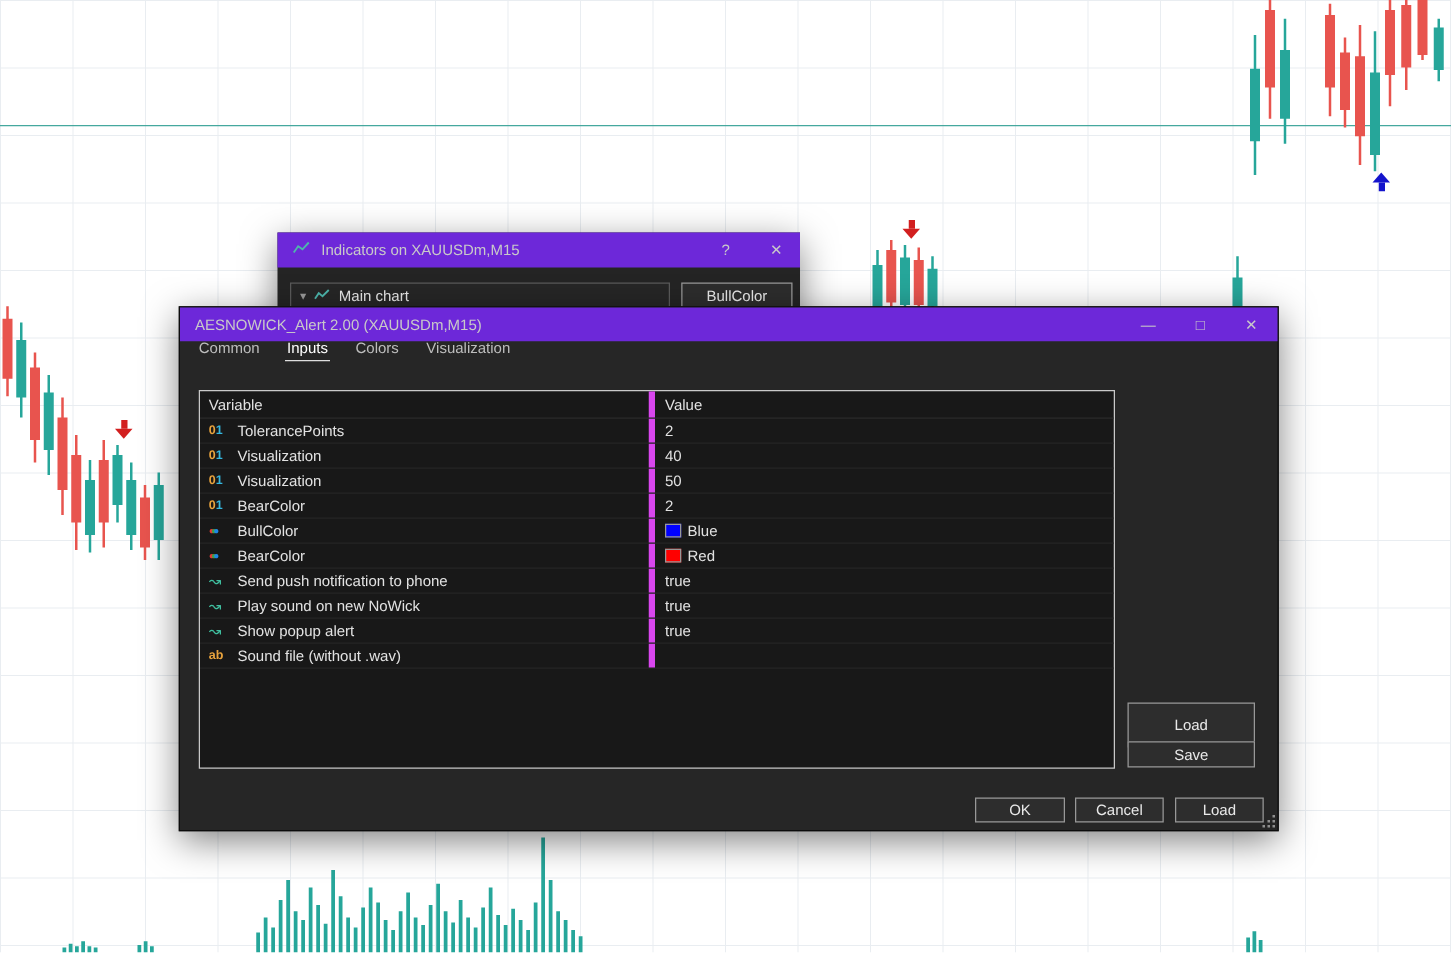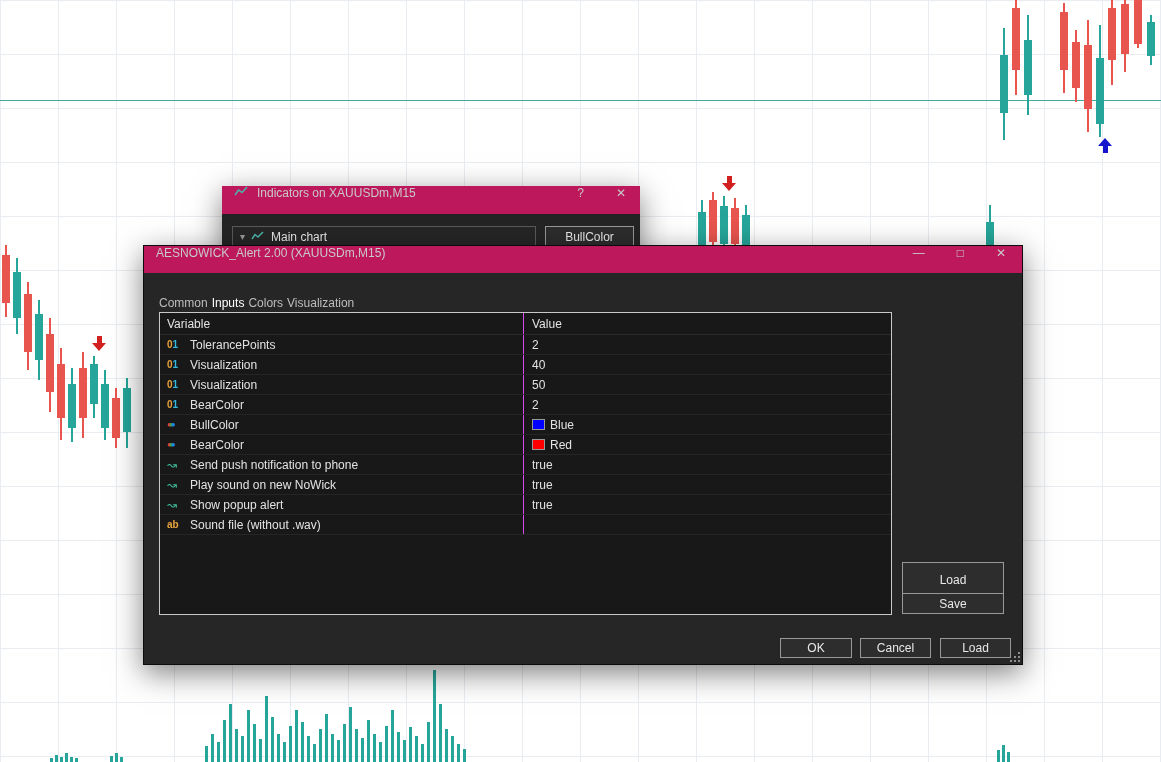--- a/index.html
+++ b/index.html
@@ -13,46 +13,46 @@
     background-size:58px 54px;}
   .hline{position:absolute;left:0;right:0;height:1px}
   .wick,.cbody,.vbar{position:absolute}
   .vbar{bottom:0;width:3px}
   .marker{position:absolute;display:flex;flex-direction:column;align-items:center;width:14px}
   .m-shaft{width:5px;height:7px}
   .m-head{width:0;height:0;border-left:7px solid transparent;border-right:7px solid transparent}
 
   
   .dlg{position:absolute;color:#d9d9d9;box-shadow:0 8px 28px rgba(0,0,0,.5)}
-  .titlebar{display:flex;align-items:flex-start;background:#be185d;color:#c9c9c9}
+  .titlebar{display:flex;align-items:center;background:#6d28d9;color:#c9c9c9}
   .winbtns{margin-left:auto;display:flex;gap:32px;color:#c9c9c9}
   .winbtns span{cursor:default}
 
   
   .indicators{left:222px;top:186px;width:418px;height:262px;background:#242424;z-index:5}
   .indicators .titlebar{height:28px;gap:8px;padding:0 14px 0 12px}
   .treerow{position:absolute;left:10px;top:40px;width:304px;height:21px;border:1px solid #5a5a5a;
     display:flex;align-items:center;gap:6px;padding:0 7px;background:#262626;color:#e8e8e8}
   .chev{color:#9a9a9a;font-size:10px}
   .propbtn{position:absolute;left:323px;top:40px;width:89px;height:21px}
 
   
   .props{left:143px;top:245px;width:880px;height:420px;background:#262626;z-index:10;border:1px solid #0c0c0c}
   .props .titlebar{height:27px;padding:0 16px 0 12px}
-  .tabs{position:absolute;left:13px;top:48px;display:flex;}
+  .tabs{position:absolute;left:13px;top:23px;display:flex;gap:18px}
   .tab{color:#bdbdbd;padding:2px 2px 3px;border-bottom:1px solid transparent;cursor:default}
   .tab.active{color:#ffffff;border-bottom:1px solid #dedede}
 
   .ptable{position:absolute;left:15px;top:66px;width:733px;height:303px;border:1px solid #c9c9c9;background:#181818;overflow:hidden}
   .thead{display:flex;height:22px;color:#cccccc;border-bottom:1px solid #2a2a2a}
   .thead .tcell{display:flex;align-items:center}
   .thead .name{padding-left:10px}
   .trow{display:flex;height:20px;border-bottom:1px solid #252525}
   .tcell{overflow:hidden;white-space:nowrap;color:#e2e2e2}
-  .tcell.name{width:364px;flex:0 0 364px;padding-left:7px;border-right:1px solid #d946ef;display:flex;align-items:center;gap:5px}
+  .tcell.name{width:364px;flex:0 0 364px;padding-left:7px;border-right:5px solid #d946ef;display:flex;align-items:center;gap:5px}
   .tcell.val{flex:1;padding-left:8px;display:flex;align-items:center;gap:5px}
   .picon{width:18px;flex:0 0 18px;font-weight:bold;font-size:10px;display:inline-flex;align-items:center}
   .icon-color{font-size:8px;letter-spacing:-3px;font-weight:normal}
   .icon-bool{font-size:12px;font-weight:normal}
   .swatch{width:13px;height:11px;border:1px solid #999;flex:0 0 13px;display:inline-block}
 
   button.uibtn{background:#2d2d2d;border:1px solid #989898;color:#e9e9e9;font-size:12px;font-family:inherit;cursor:default}
   .btn-load{position:absolute;left:758px;top:316px;width:102px;height:36px}
   .btn-save{position:absolute;left:758px;top:347px;width:102px;height:21px}
   .btn-ok{position:absolute;left:636px;top:392px;width:72px;height:20px;border-color:#c8c8c8}

